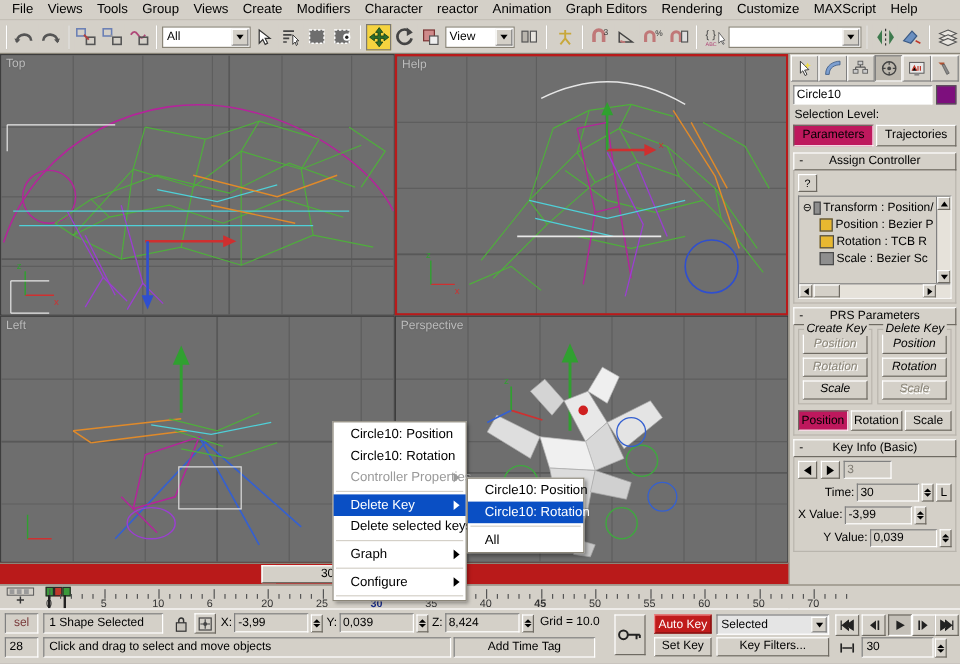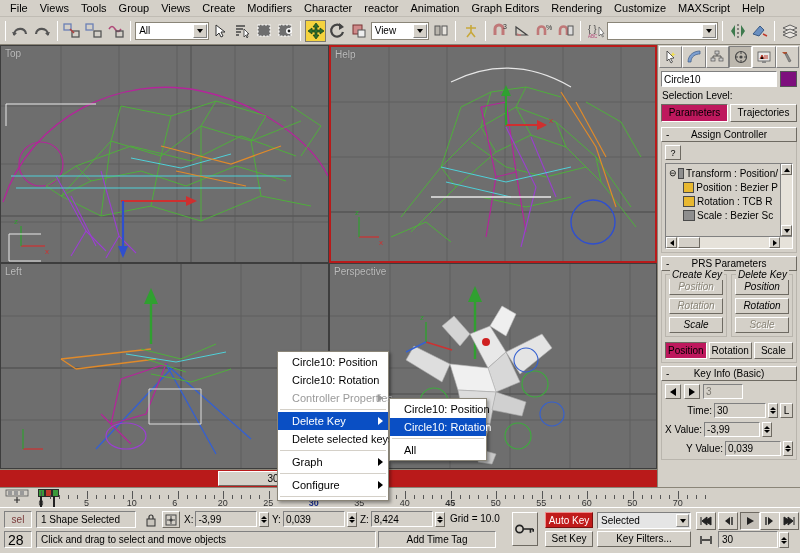--- a/index.html
+++ b/index.html
@@ -985,21 +985,21 @@
         <div class="ticklabel" style="left: 627.3px;">50</div>
         <div class="ticklabel" style="left: 672.8px;">70</div>
         <div style="position: absolute; left: 40px; bottom: 0px; width: 2px; height: 12px; background: rgb(34, 34, 34);"></div>
         <div style="position: absolute; left: 53px; bottom: 0px; width: 2px; height: 12px; background: rgb(34, 34, 34);"></div>
       </div>
   </div>
 
   <div class="statusbar">
 
     <div class="sunk" style="position:absolute;left:4px;top:3px;width:28px;height:17px;display:flex;align-items:center;justify-content:center;color:#7a3a3a;font-size:10px">sel</div>
-    <div class="sunk" style="position:absolute;left:4px;top:23px;width:28px;height:17px;display:flex;align-items:center;padding-left:3px;font-size:14px">28</div>
+    <div class="sunk" style="position:absolute;left:4px;top:23px;width:28px;height:17px;display:flex;align-items:center;padding-left:3px;font-size:10px">28</div>
 
     <div class="sunk" style="position:absolute;left:36px;top:3px;width:100px;height:17px;display:flex;align-items:center;padding-left:4px;font-size:10px">1 Shape Selected</div>
     <div class="sunk" style="position:absolute;left:36px;top:23px;width:340px;height:17px;display:flex;align-items:center;padding-left:4px;font-size:10px">Click and drag to select and move objects</div>
 
     <div style="position:absolute;left:142px;top:3px;width:18px;height:17px;display:flex;align-items:center;justify-content:center">
       <svg width="12" height="14" viewBox="0 0 12 14">
           <rect x="2" y="6" width="8" height="7" fill="#c8c4bc" stroke="#333" stroke-width="1"></rect>
           <path d="M4 6 V4 a2 2 0 0 1 4 0 V6" fill="none" stroke="#333" stroke-width="1.2"></path>
         </svg>
     </div>

